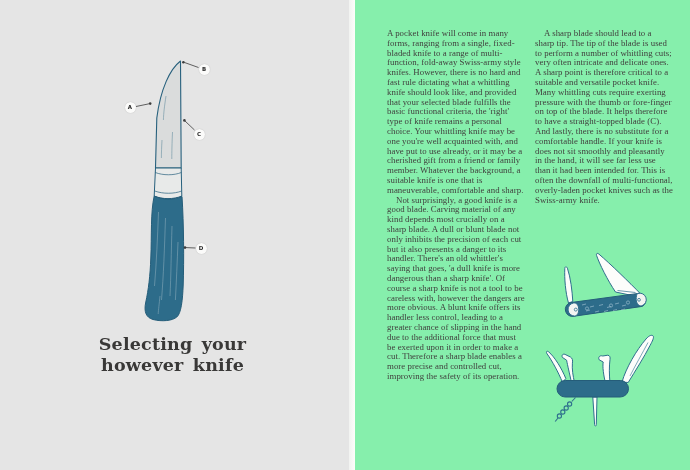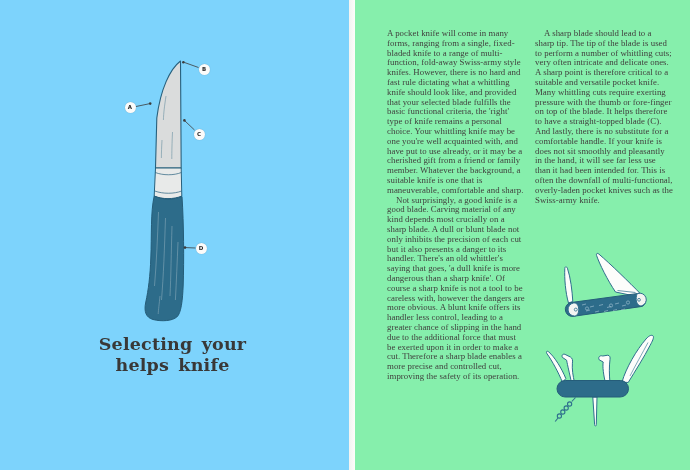--- a/index.html
+++ b/index.html
@@ -1,21 +1,21 @@
 <!DOCTYPE html>
 <html><head>
 <meta charset="utf-8">
 <style>
   html,body{margin:0;padding:0;background:#ffffff;}
   .spread{
     position:relative;width:690px;height:470px;overflow:hidden;
     font-family:"Liberation Serif",serif;
   }
   .page{position:absolute;top:0;height:470px;}
-  .page-left{left:0;width:359px;background:#7dd3fc;}
+  .page-left{left:0;width:359px;background:#e5e5e5;}
   .page-right{left:349px;width:345px;background:#86efac;}
   .page-right::before{
     content:"";position:absolute;left:0;top:0;width:6px;height:470px;
     background:linear-gradient(90deg,#f2f3f1,#fdfdfb);
   }
   .illus{position:absolute;left:0;top:0;pointer-events:none;}
   .part-label{
     position:absolute;width:11px;height:11px;border-radius:50%;
     background:#fbfbfa;color:#2a2a2a;font-family:"DejaVu Sans",sans-serif;
     font-size:5.5px;font-weight:bold;line-height:11px;text-align:center;
@@ -80,21 +80,21 @@
       </g>
     </svg>
 
     <div class="part-label" style="left:124.5px;top:101.5px;">A</div>
     <div class="part-label" style="left:198.5px;top:63.5px;">B</div>
     <div class="part-label" style="left:193.5px;top:128.5px;">C</div>
     <div class="part-label" style="left:195.5px;top:242.5px;">D</div>
 
     <div class="title">
       <div>Selecting your</div>
-      <div>helps knife</div>
+      <div>however knife</div>
     </div>
   </div>
 
   <div class="page page-right">
 
     <div class="columns">
       <div class="col">
         <p>A pocket knife will come in many forms, ranging from a single, fixed-bladed knife to a range of multi-function, fold-away Swiss-army style knifes. However, there is no hard and fast rule dictating what a whittling knife should look like, and provided that your selected blade fulfills the basic functional criteria, the 'right' type of knife remains a personal choice. Your whittling knife may be one you're well acquainted with, and have put to use already, or it may be a cherished gift from a friend or family member. Whatever the background, a suitable knife is one that is maneuverable, comfortable and sharp.</p>
         <p class="indent">Not surprisingly, a good knife is a good blade. Carving material of any kind depends most crucially on a sharp blade. A dull or blunt blade not only inhibits the precision of each cut but it also presents a danger to its handler. There's an old whittler's saying that goes, 'a dull knife is more dangerous than a sharp knife'. Of course a sharp knife is not a tool to be careless with, however the dangers are more obvious. A blunt knife offers its handler less control, leading to a greater chance of slipping in the hand due to the additional force that must be exerted upon it in order to make a cut. Therefore a sharp blade enables a more precise and controlled cut, improving the safety of its operation.</p>
       </div>

